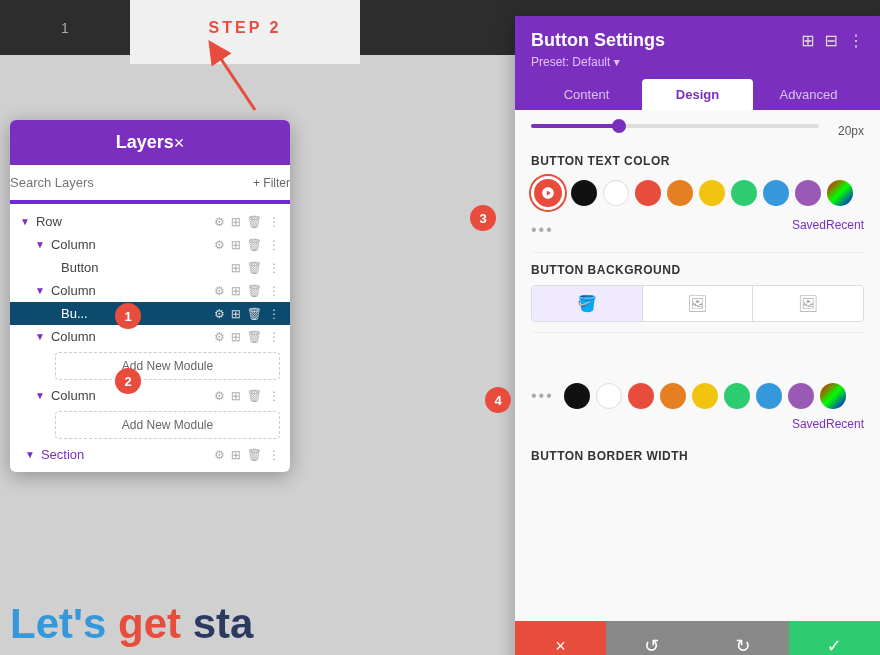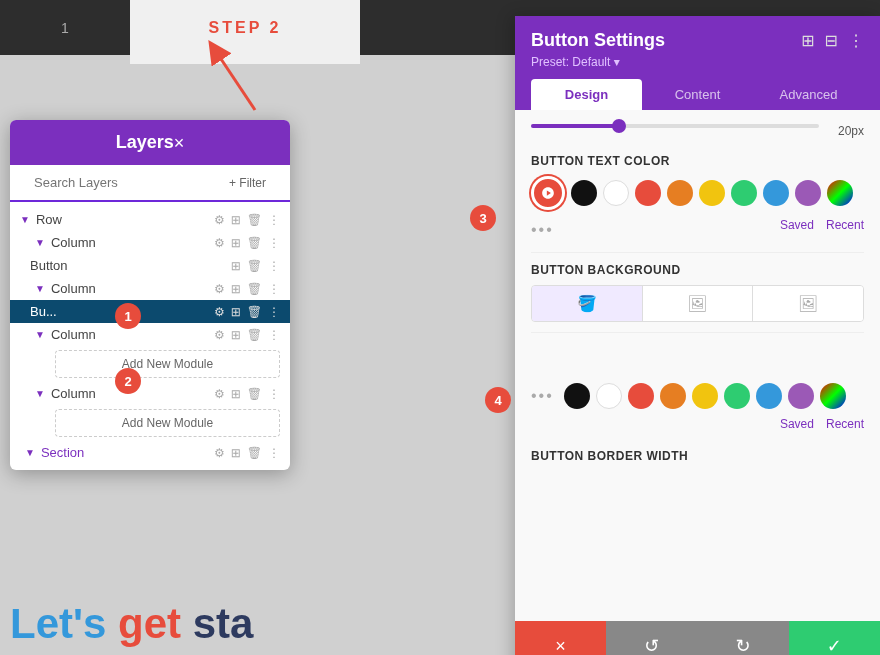--- a/index.html
+++ b/index.html
@@ -82,25 +82,25 @@
     .layers-close {
       color: #fff;
       font-size: 18px;
       cursor: pointer;
       background: none;
       border: none;
       line-height: 1;
     }
 
     .layers-search {
-      padding: 10px 24px;
+      padding: 10px 0;
       display: flex;
       align-items: center;
       gap: 8px;
-      border-bottom: 2px solid #6d28d9;
+      border-bottom: 4px solid #6d28d9;
     }
 
     .layers-search input {
       flex: 1;
       border: none;
       outline: none;
       font-size: 13px;
       color: #666;
       background: transparent;
     }
@@ -152,21 +152,21 @@
       gap: 6px;
       color: #aaa;
       font-size: 12px;
     }
 
     .layer-row.active .layer-icons {
       color: #ddd;
     }
 
     .layer-indent1 { padding-left: 25px; }
-    .layer-indent2 { padding-left: 20px; }
+    .layer-indent2 { padding-left: 51px; }
 
     .add-module-btn {
       margin: 4px 10px 4px 45px;
       padding: 6px;
       background: transparent;
       border: 1px dashed #ccc;
       border-radius: 4px;
       color: #666;
       font-size: 12px;
       cursor: pointer;
@@ -353,21 +353,20 @@
 
     .more-btn {
       color: #aaa;
       font-size: 16px;
       letter-spacing: 2px;
       cursor: pointer;
     }
 
     .saved-recent {
       display: flex;
-      gap: 12px;
       font-size: 12px;
       color: #7b2fbe;
       margin-bottom: 10px;
     }
 
     .bg-section {
       margin-top: 6px;
     }
 
     .bg-tabs {
@@ -598,25 +597,25 @@
     <div class="settings-title-row">
       <span class="settings-title">Button Settings</span>
       <div class="settings-header-icons">
         <span>⊞</span>
         <span>⊟</span>
         <span>⋮</span>
       </div>
     </div>
     <div class="settings-preset">Preset: Default ▾</div>
     <div class="settings-tabs">
+      <div class="tab">
+        <span>Content</span>
+      </div>
       <div class="tab active">
         <span>Design</span>
-      </div>
-      <div class="tab">
-        <span>Content</span>
       </div>
       <div class="tab">
         <span>Advanced</span>
       </div>
     </div>
   </div>
 
   <div class="settings-body">
 
     <div class="slider-row">

